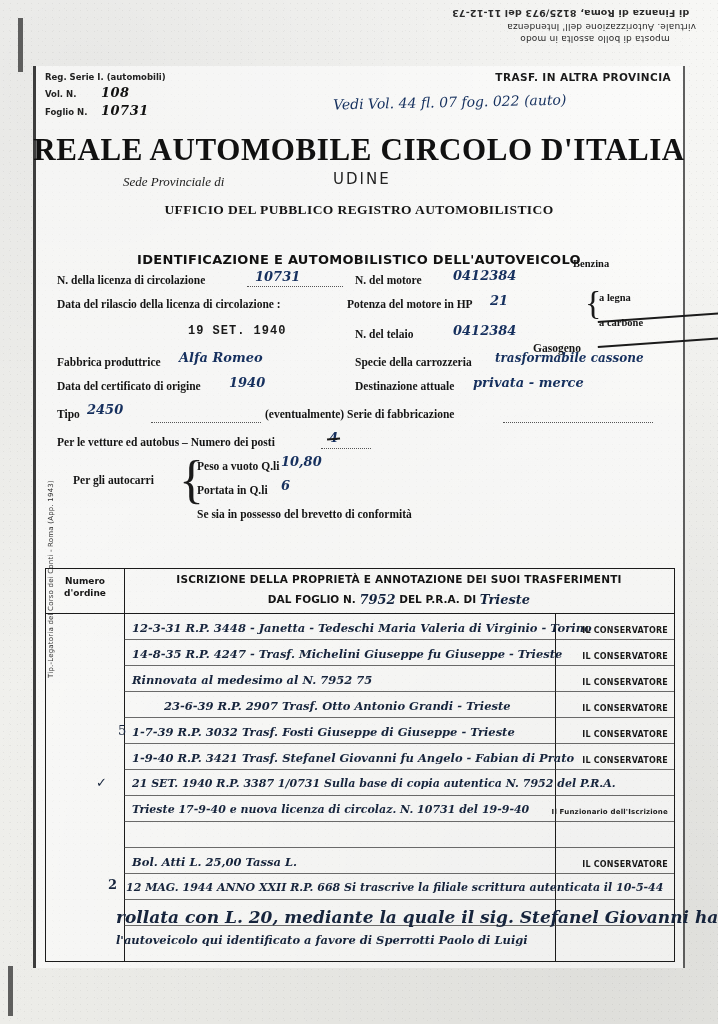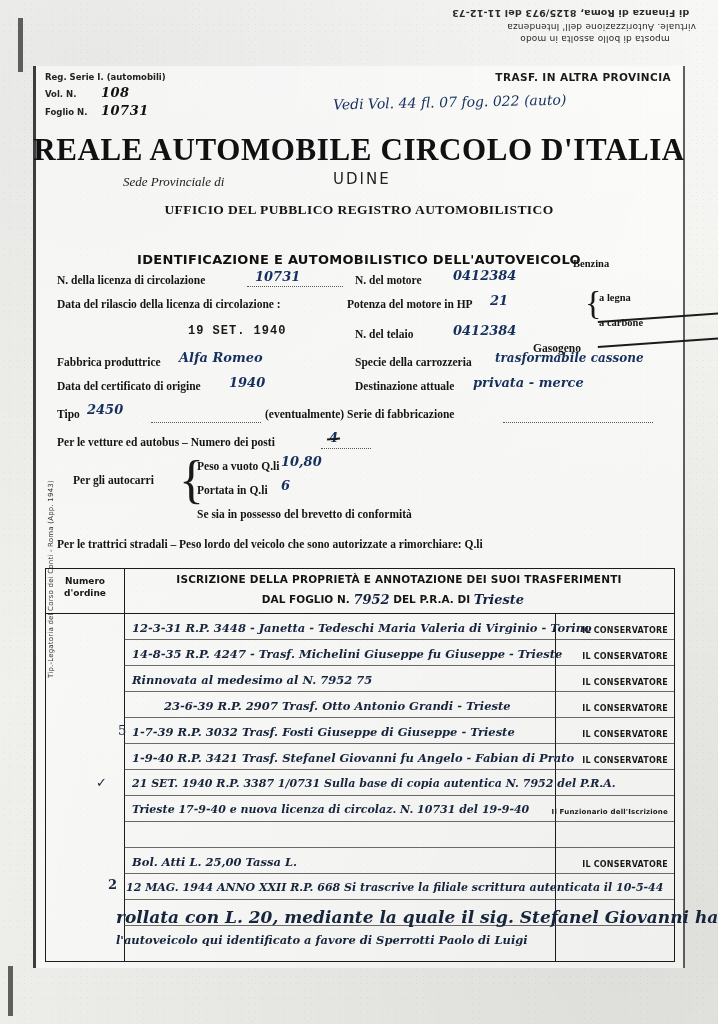--- a/index.html
+++ b/index.html
@@ -232,21 +232,21 @@
     position: absolute; right: 0; top: 44px; width: 118px; height: 348px;
     border-left: 1.2px solid #1b1b1b;
   }
   .tbl-title {
     position: absolute; left: 78px; top: 4px; width: 550px;
     text-align: center;
     font-family: "DejaVu Sans", sans-serif;
     font-size: 10.5px; font-weight: 700; letter-spacing: .2px; color: #141414;
   }
   .tbl-sub {
-    position: absolute; left: 72px; top: 22px; width: 550px;
+    position: absolute; left: 78px; top: 22px; width: 550px;
     text-align: center;
     font-family: "DejaVu Sans", sans-serif;
     font-size: 10.5px; font-weight: 700; color: #141414;
   }
   .tbl-sub .hand { font-size: 13px; position: relative; top: 1px; }
 
   .rule {
     position: absolute; left: 78px; width: 550px; height: 0;
     border-bottom: 1px solid #3b3b3b; opacity: .75;
   }
@@ -376,21 +376,20 @@
       <div class="dotline" style="left:288px; top:176px; width:50px;"></div>
 
       <div class="fld" style="left:24px; top:202px;margin-left:16px;">Per gli autocarri</div>
       <div class="brace" style="left:146px; top:182px; font-size:52px;">{</div>
       <div class="fld" style="left:164px; top:188px;">Peso a vuoto Q.li</div>
       <div class="hand blue" style="position:absolute; left:248px; top:182px;">10,80</div>
       <div class="fld" style="left:164px; top:212px;">Portata in Q.li</div>
       <div class="hand blue" style="position:absolute; left:248px; top:206px;">6</div>
       <div class="fld" style="left:164px; top:236px;">Se sia in possesso del brevetto di conformità</div>
 
-      <div class="fld" style="left:24px; top:266px;">Per le trattrici stradali – Peso lordo del veicolo che sono autorizzate a rimorchiare: Q.li</div>
     </div>
 
     <div class="table">
       <div class="tbl-head"></div>
       <div class="col-num"></div>
       <div class="col-cons"></div>
 
       <div class="col-num-hdr">
         <div>Numero</div>
         <div>d'ordine</div>

